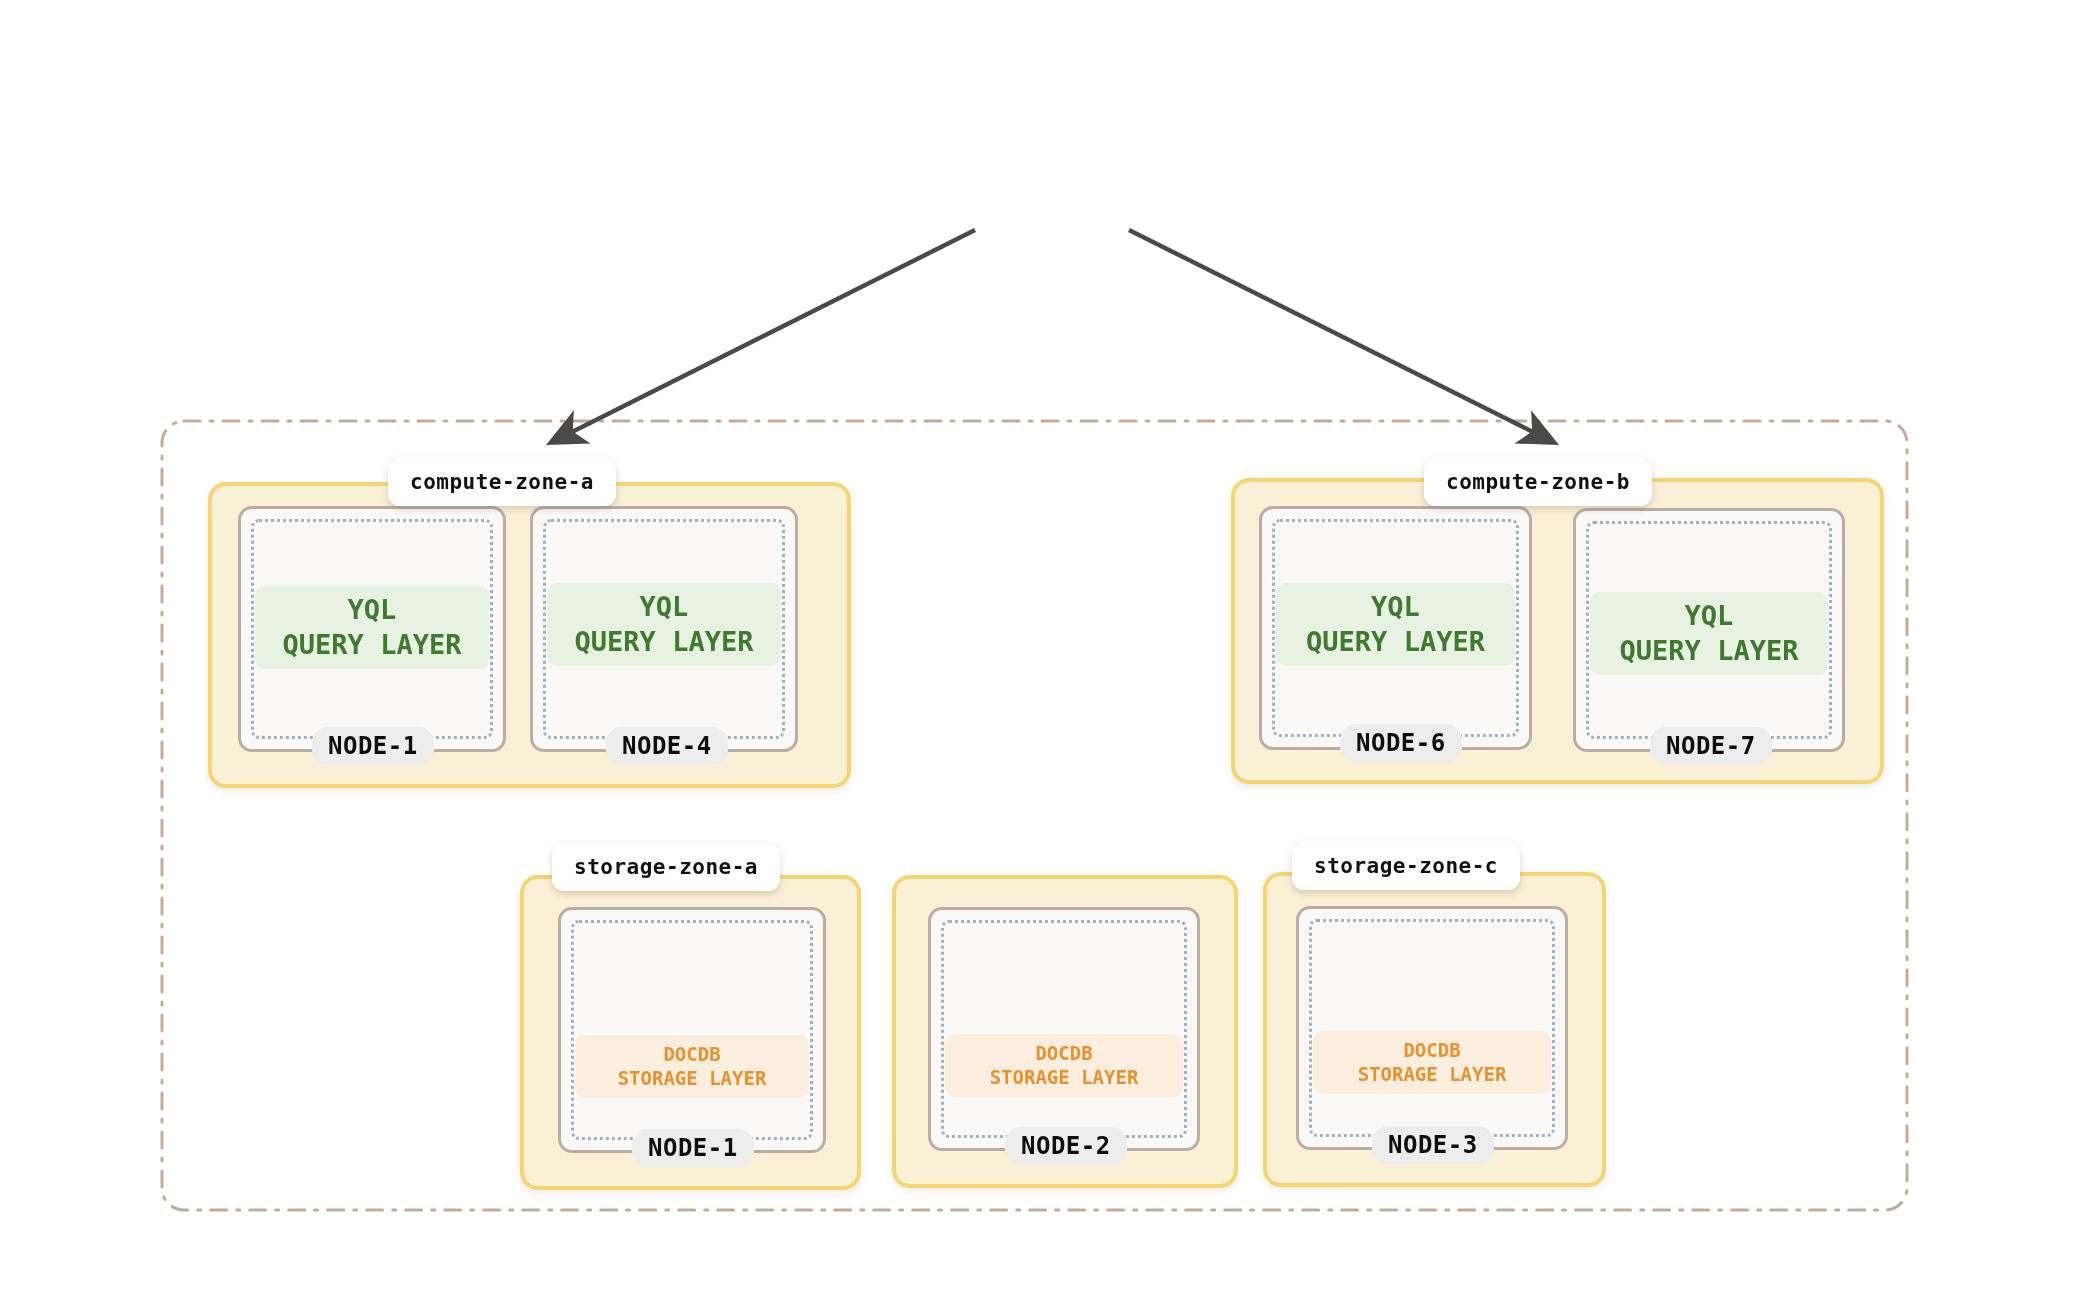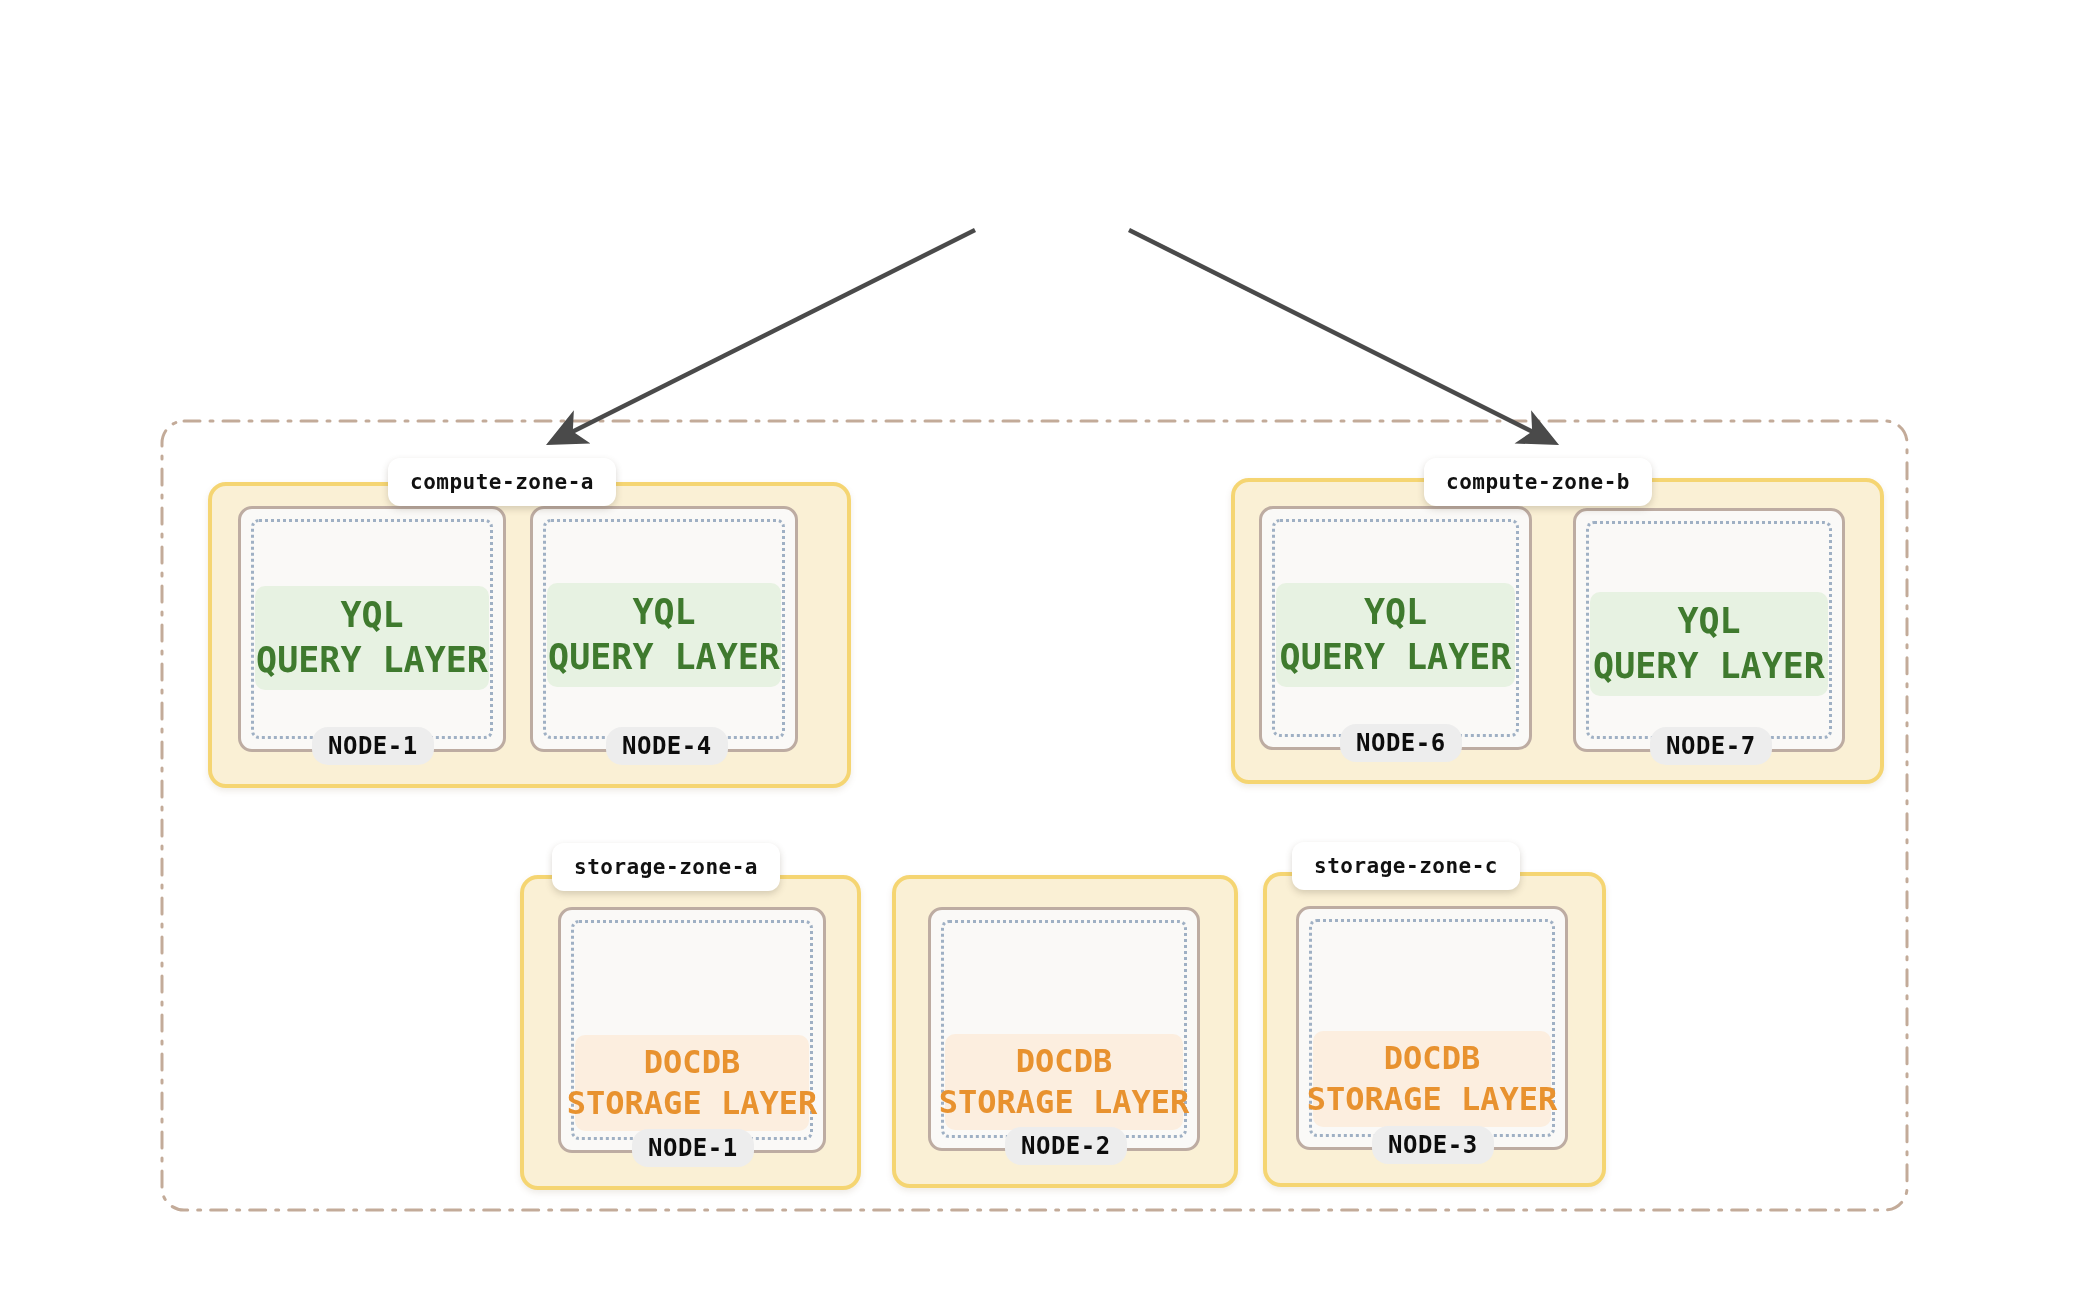--- a/index.html
+++ b/index.html
@@ -74,27 +74,27 @@
     align-items:center;justify-content:center;
     font-family:"DejaVu Sans Mono","Liberation Mono",monospace;
     font-weight:700;
     line-height:1.28;
     white-space:nowrap;
     text-align:center;
   }
   .layer-chip.yql{
     background:#e7f2e2;
     color:#3f7a2e;
-    font-size:35px;
+    font-size:27px;
     padding:7px 18px;
   }
   .layer-chip.docdb{
     background:#fceedf;
     color:#e8922f;
-    font-size:32px;
+    font-size:19px;
     padding:7px 0;
   }
   .node-pill{
     position:absolute;
     background:#ededed;
     border-radius:16px;
     height:38px;
     display:flex;align-items:center;justify-content:center;
     padding:0 16px;
     font-family:"DejaVu Sans Mono","Liberation Mono",monospace;

